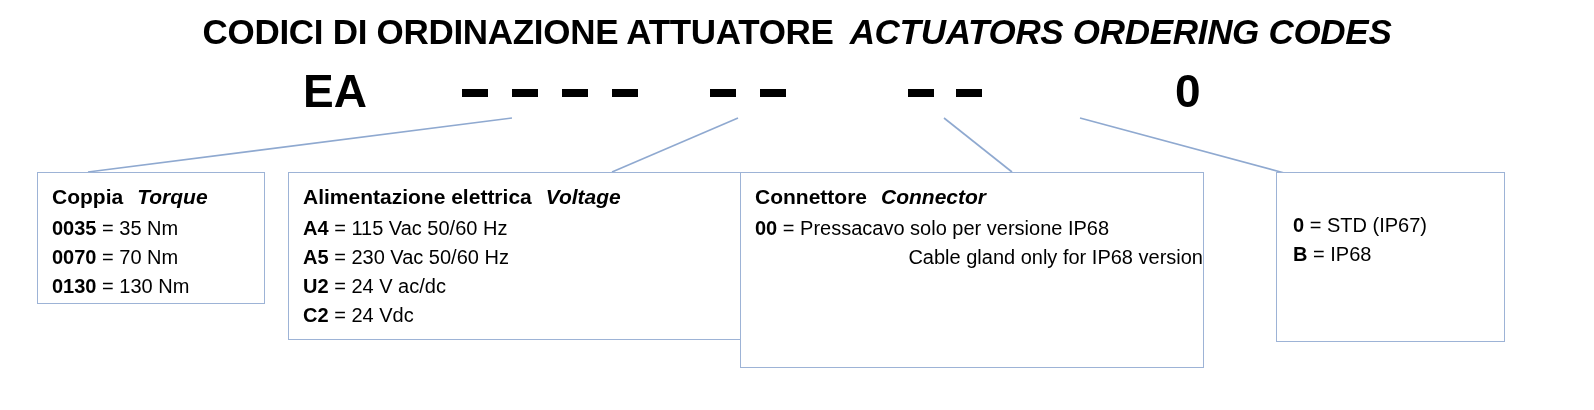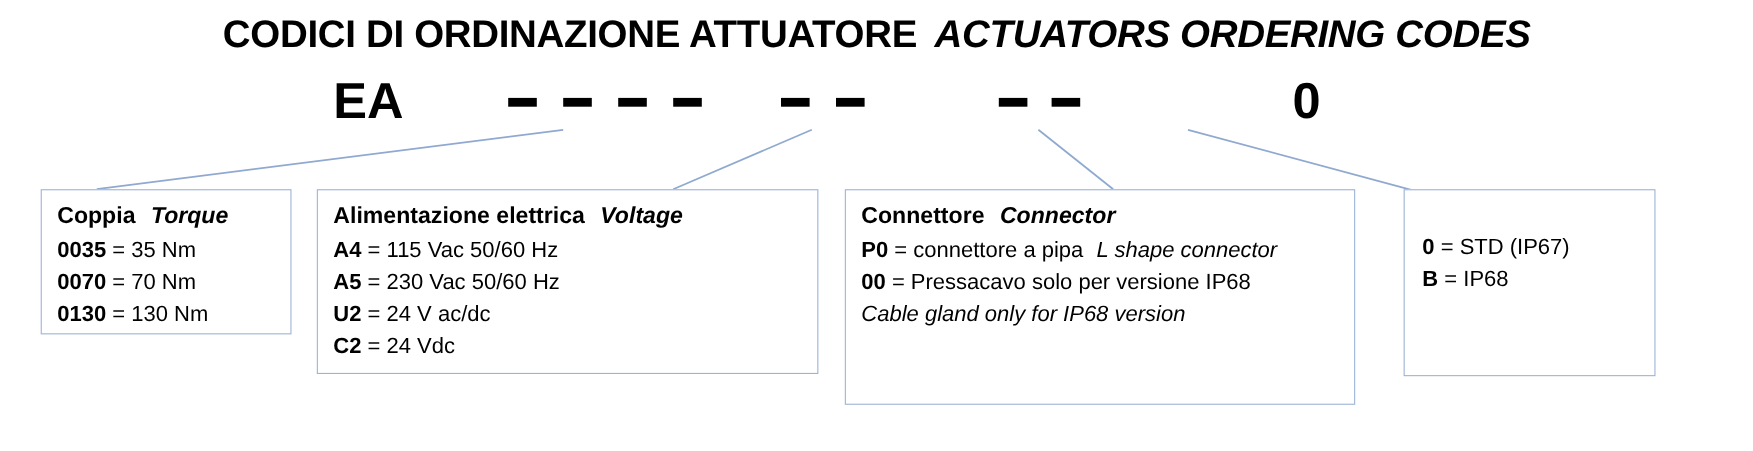--- a/index.html
+++ b/index.html
@@ -41,21 +41,21 @@
     font-size:21px;font-weight:bold;white-space:nowrap;line-height:28px;
     margin-bottom:3px;
   }
   .bx-head .it{font-style:italic;margin-left:14px;}
   .row{
     font-size:20px;line-height:29px;white-space:nowrap;
   }
   .row b{font-weight:bold;}
   .row .eq{font-weight:normal;}
   .row .it{font-style:italic;margin-left:12px;}
-  .row.italic-only{font-style:italic;}
+  .row.italic-only{text-align:right;}
 </style>
 </head>
 <body>
 
 <div class="stage">
 
   <div class="title">
     <span>CODICI DI ORDINAZIONE ATTUATORE</span><span class="it">ACTUATORS ORDERING CODES</span>
   </div>
 
@@ -127,29 +127,24 @@
         <span>24 V ac/dc</span>
       </div>
       <div class="row">
         <b>C2</b>
         <span class="eq">=</span>
         <span>24 Vdc</span>
       </div>
     </div>
   </div>
 
-  <div class="box" style="left:768px;top:172px;width:464px;height:196px;">
+  <div class="box" style="left:740px;top:172px;width:464px;height:196px;">
     <div class="box-inner">
       <div class="bx-head">
         <span>Connettore</span><span class="it">Connector</span>
-      </div>
-      <div class="row">
-        <b>P0</b>
-        <span class="eq">=</span>
-        <span>connettore a pipa</span><span class="it">L shape connector</span>
       </div>
       <div class="row">
         <b>00</b>
         <span class="eq">=</span>
         <span>Pressacavo solo per versione IP68</span>
       </div>
       <div class="row italic-only">Cable gland only for IP68 version</div>
     </div>
   </div>
 

